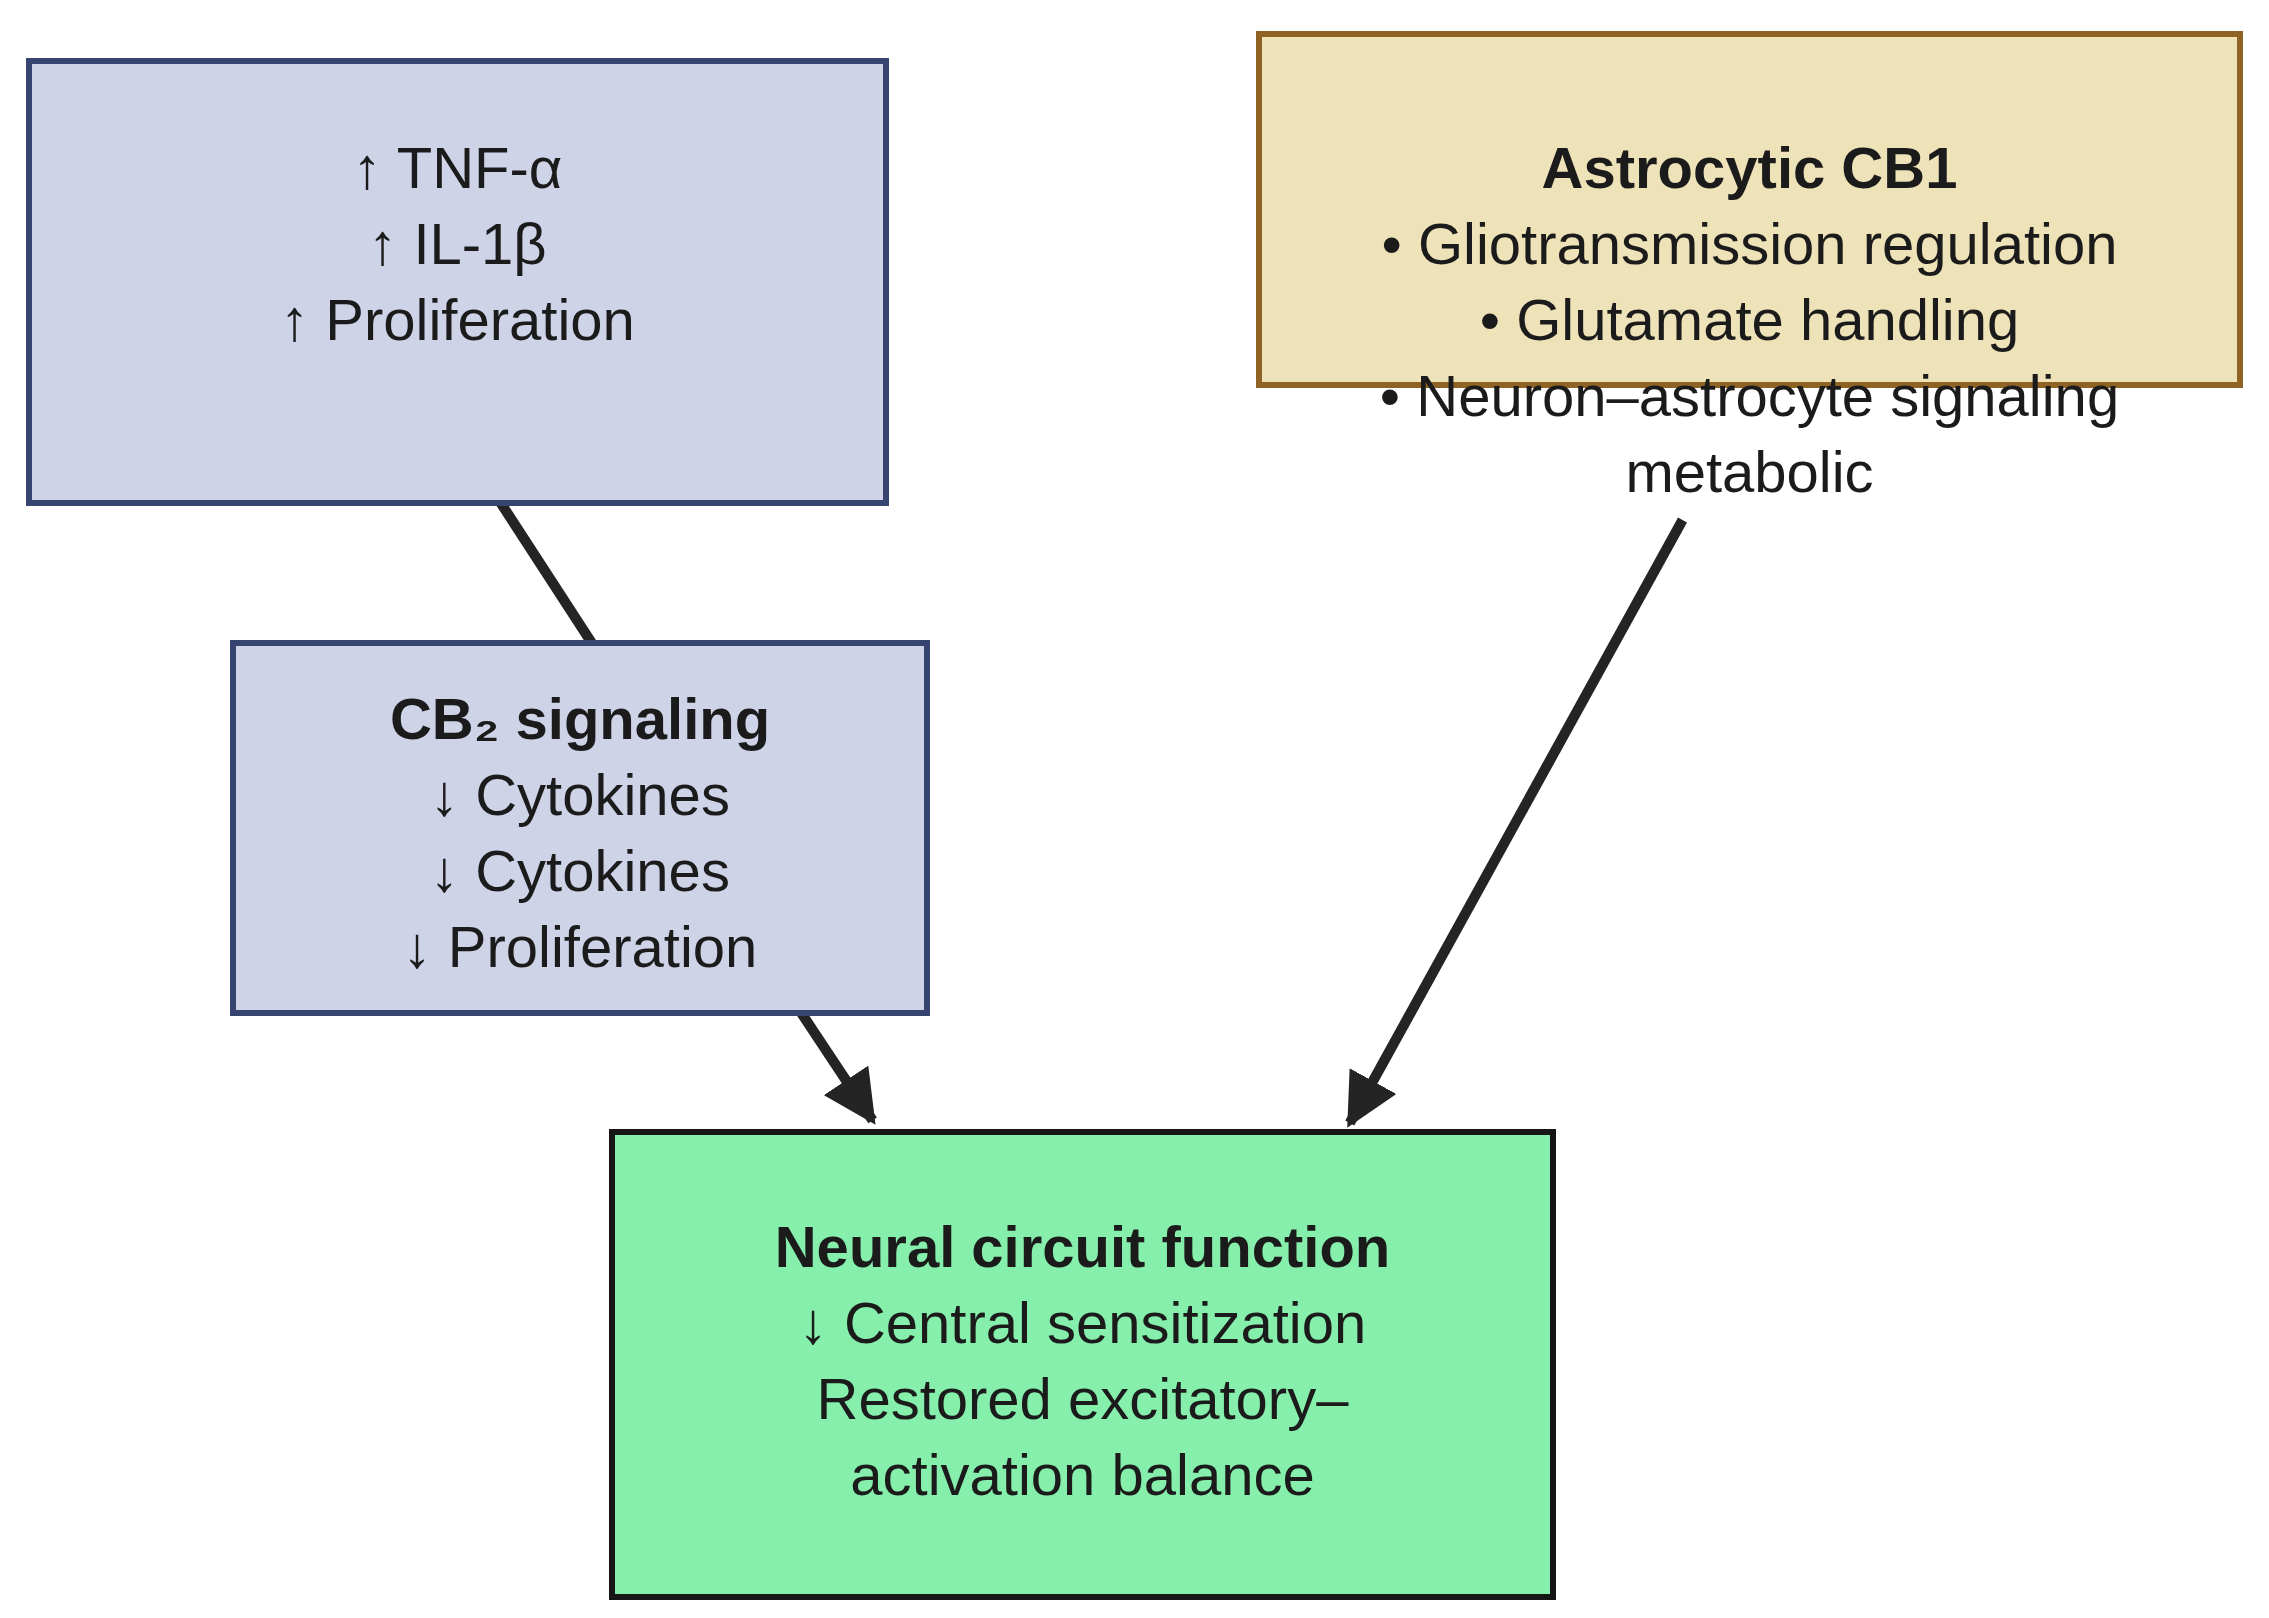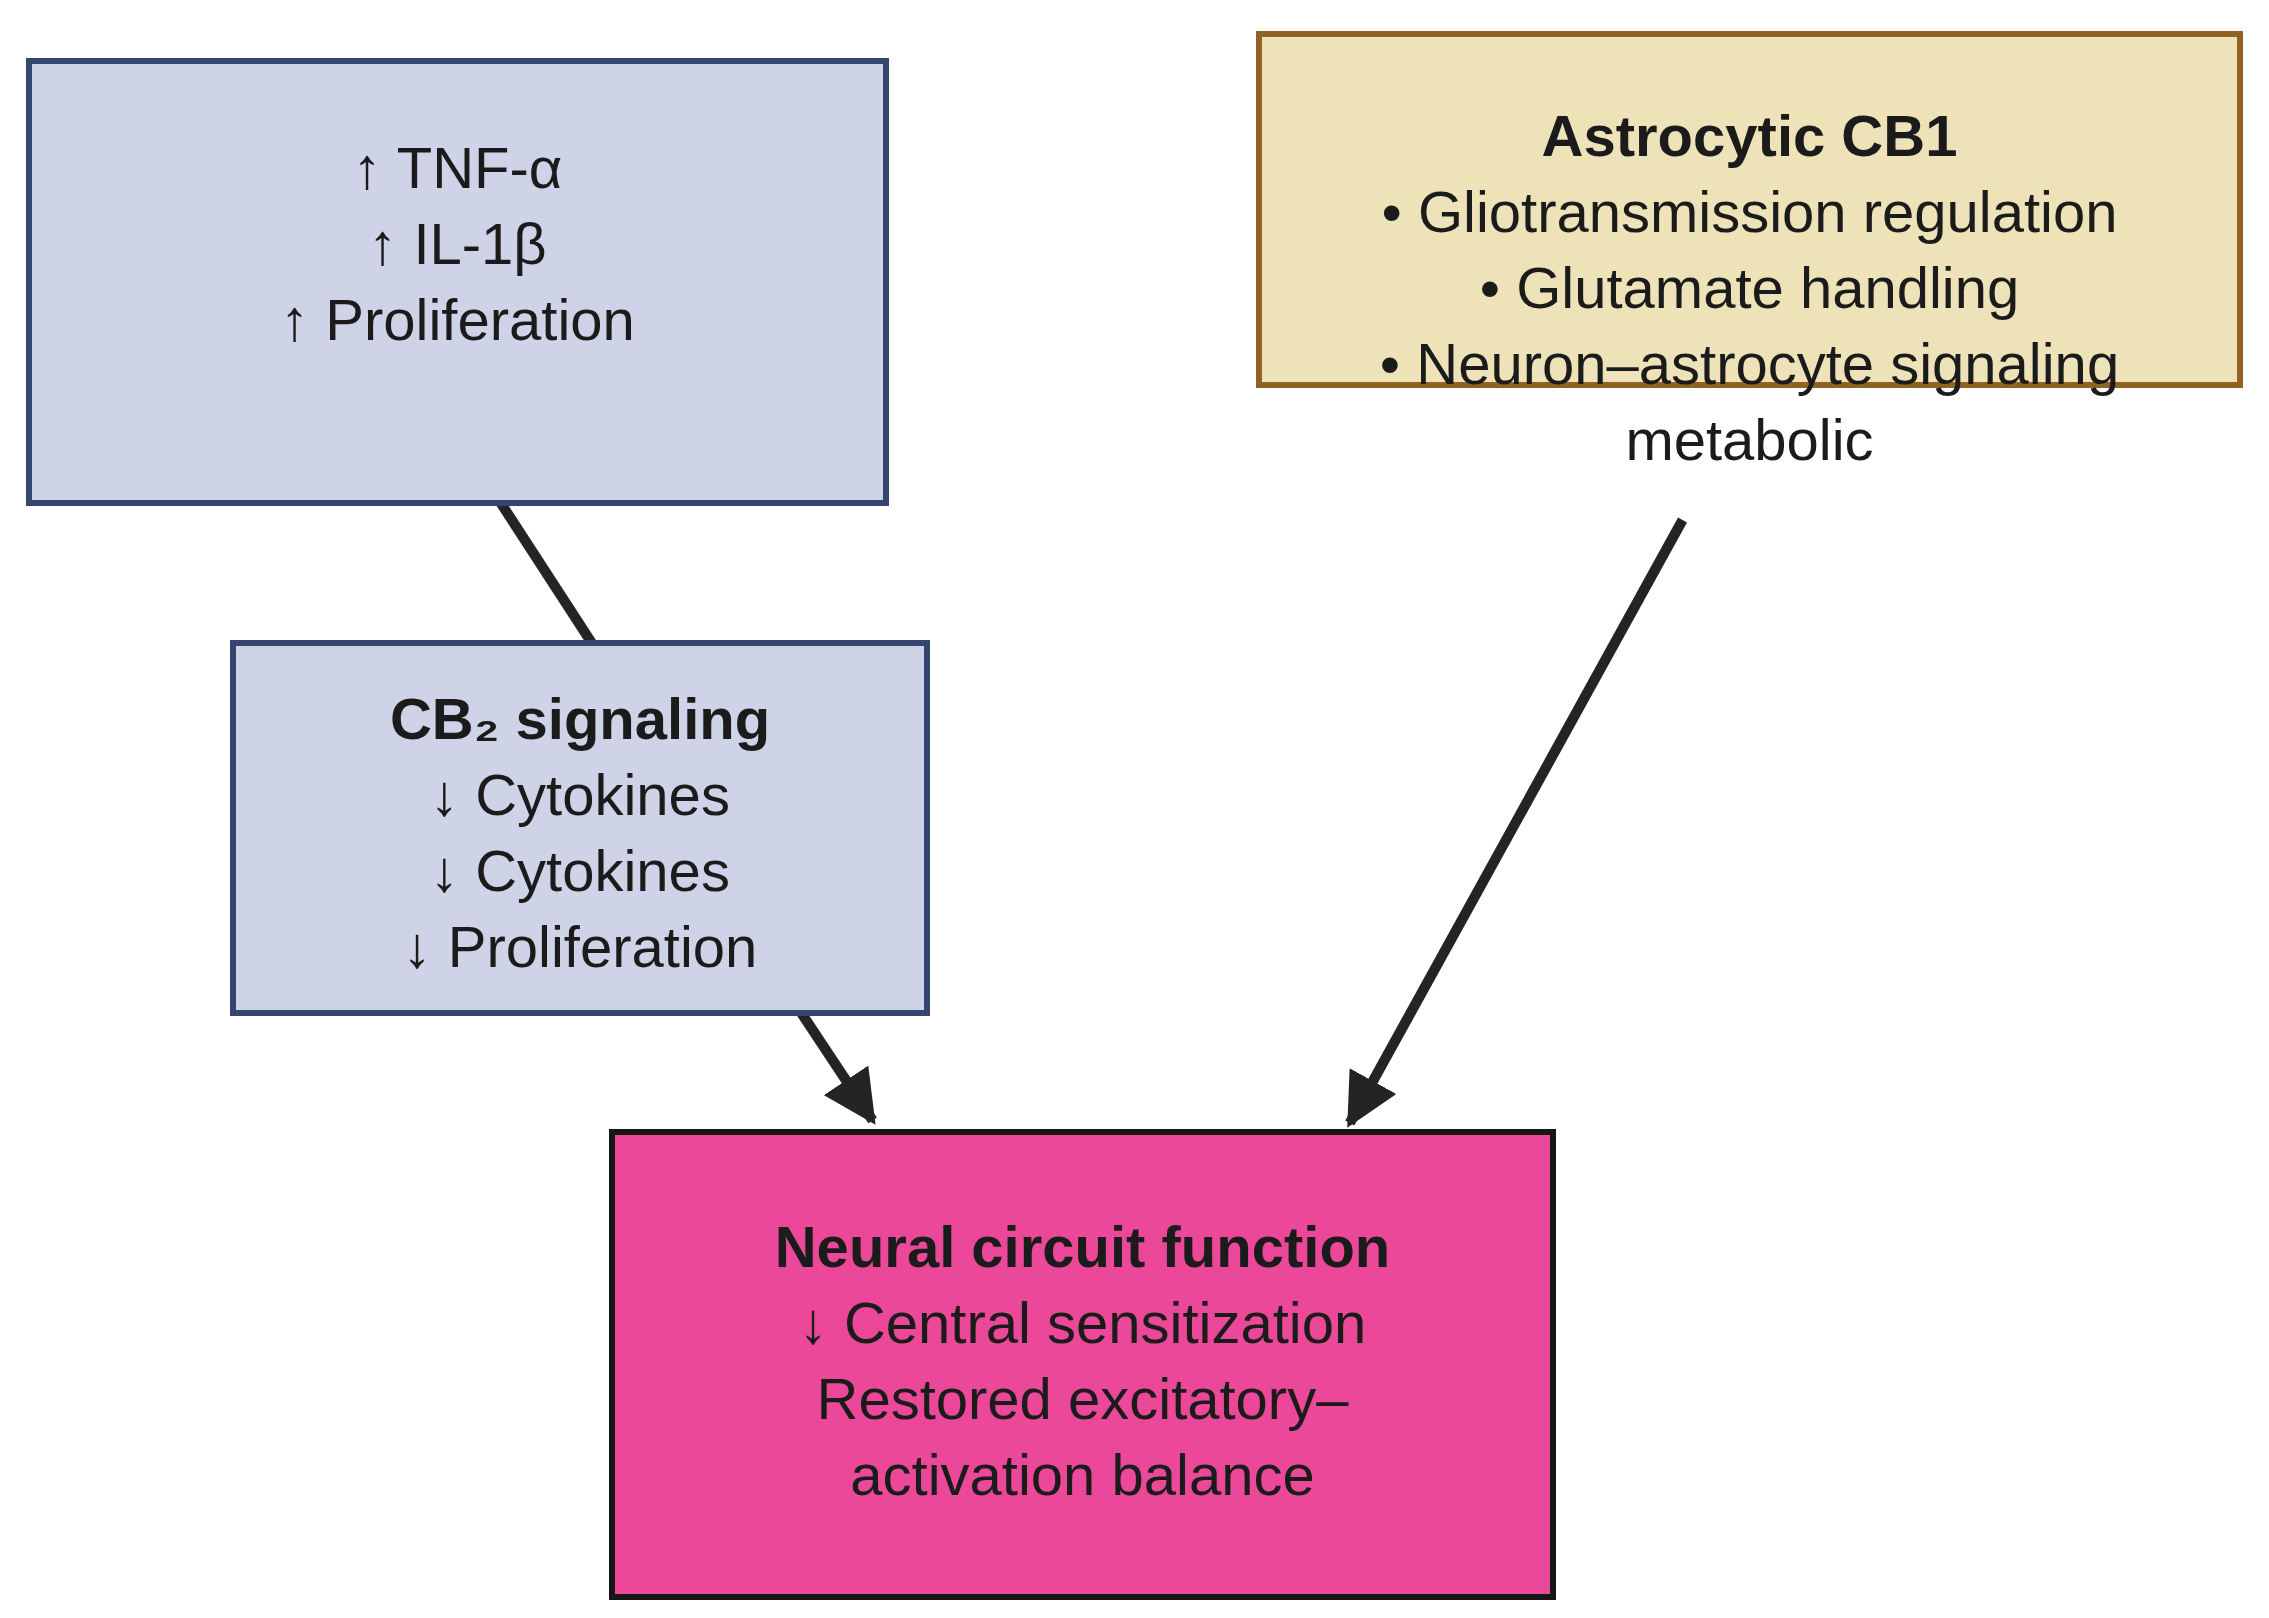--- a/index.html
+++ b/index.html
@@ -45,33 +45,33 @@
     width: 863px; height: 448px;
     background: #ced3e7;
     border-color: #36456f;
     padding-top: 66px;
   }
   .box-astrocytic {
     left: 1256px; top: 31px;
     width: 987px; height: 357px;
     background: #eee2b8;
     border-color: #8e6323;
-    padding-top: 61px;
+    padding-top: 93px;
   }
   .box-cb2 {
     left: 230px; top: 640px;
     width: 700px; height: 376px;
     background: #ced3e7;
     border-color: #36456f;
     padding-top: 35px;
   }
   .box-neural {
     left: 609px; top: 1129px;
     width: 947px; height: 471px;
-    background: #ec4899;
+    background: #86efac;
     border-color: #161616;
     padding-top: 74px;
   }
 </style>
 </head>
 <body>
 
 <div class="canvas">
 
   <svg class="arrow-layer" viewBox="0 0 2434 1736" xmlns="http://www.w3.org/2000/svg">

